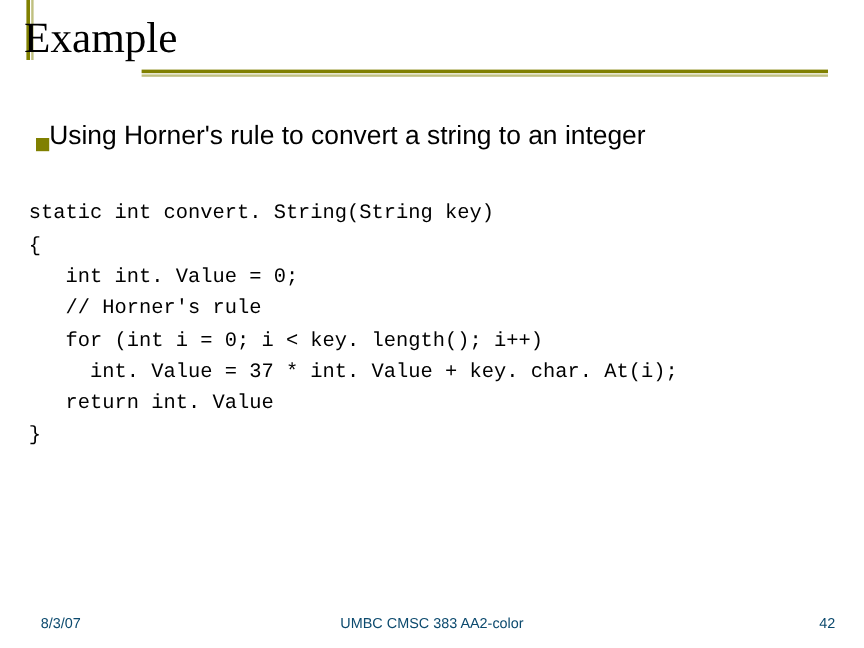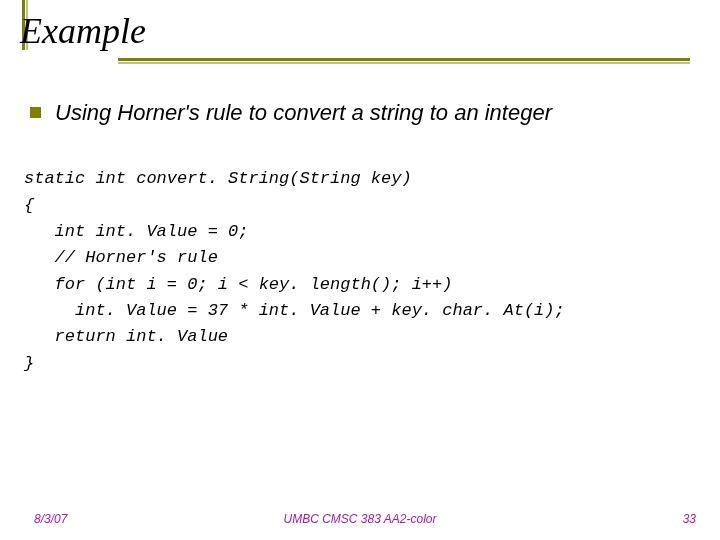--- a/index.html
+++ b/index.html
@@ -11,21 +11,20 @@
     font-family: Arial, Helvetica, sans-serif;
     color: #000;
     position: relative;
     overflow: hidden;
   }
   .slide {
     width: 720px;
     height: 540px;
     position: relative;
     box-sizing: border-box;
-    font-style: italic;
   }
   .title-block {
     position: absolute;
     left: 20px;
     top: 10px;
     right: 30px;
   }
   .title-text {
     font-family: "Times New Roman", Times, serif;
     font-size: 36px;
@@ -64,22 +63,21 @@
   }
 
   .body {
     position: absolute;
     left: 30px;
     top: 100px;
     right: 30px;
   }
   .bullet-row {
     display: flex;
-    align-items: flex-start;
-    gap: 14px;
+    align-items: flex-end;
     margin-bottom: 40px;
   }
   .bullet-square {
     width: 11px;
     height: 11px;
     background: #808000;
     flex: 0 0 auto;
     margin-top: 7px;
   }
   .bullet-text {
@@ -97,21 +95,21 @@
   }
 
   .footer {
     position: absolute;
     left: 0;
     right: 0;
     bottom: 14px;
     height: 20px;
     font-family: Arial, Helvetica, sans-serif;
     font-size: 12px;
-    color: #a21caf;
+    color: #0c4a6e;
   }
   .footer-left {
     position: absolute;
     left: 34px;
     bottom: 0;
   }
   .footer-center {
     position: absolute;
     left: 0;
     right: 0;
@@ -150,16 +148,16 @@
 <span>   // Horner's rule</span>
 <span>   for (int i = 0; i &lt; key. length(); i++)</span>
 <span>     int. Value = 37 * int. Value + key. char. At(i);</span>
 <span>   return int. Value</span>
 <span>}</span></div>
   </div>
 
   <div class="footer">
     <div class="footer-left">8/3/07</div>
     <div class="footer-center">UMBC CMSC 383 AA2-color</div>
-    <div class="footer-right">33</div>
+    <div class="footer-right">42</div>
   </div>
 
 </div>
 
 </body></html>

